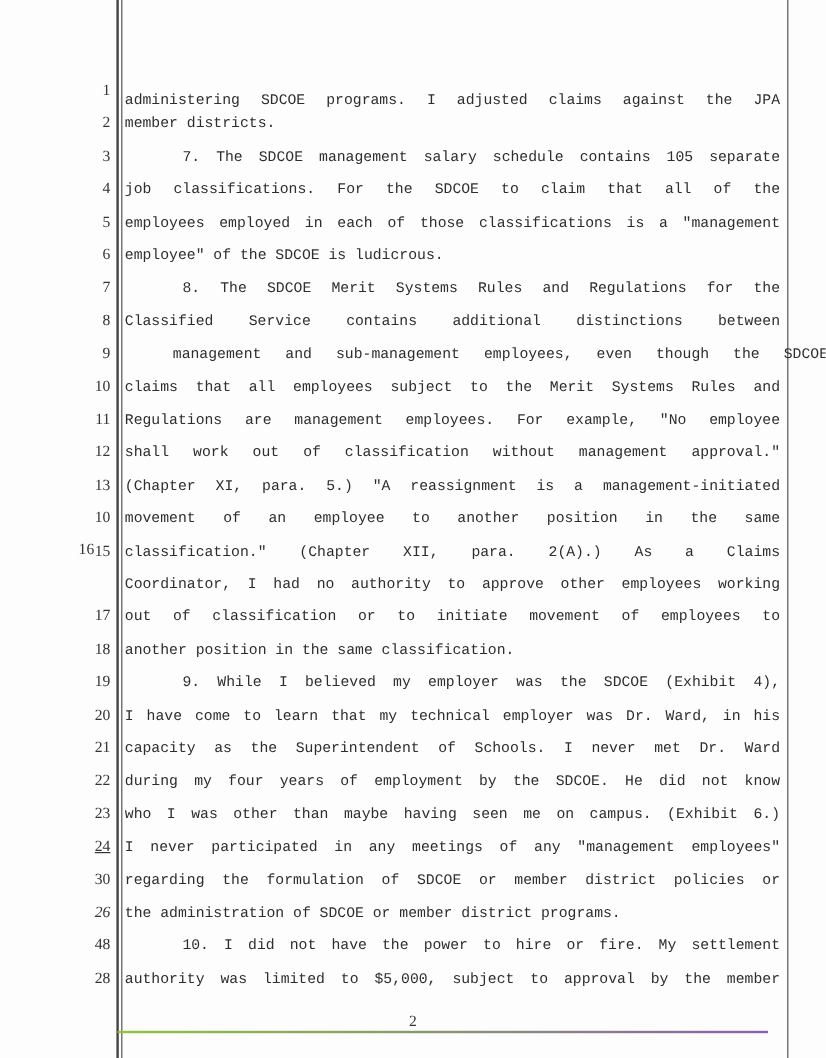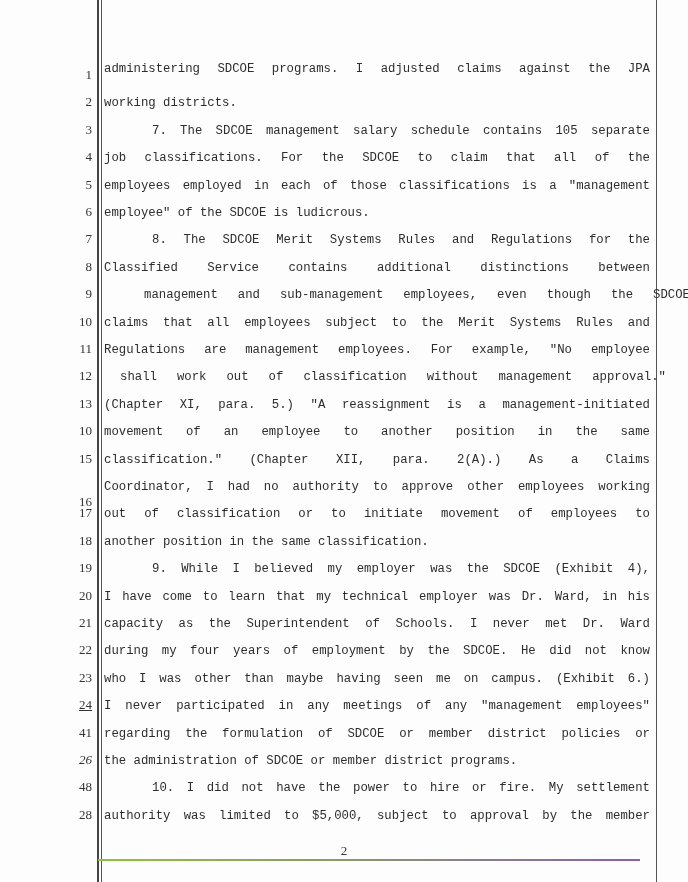--- a/index.html
+++ b/index.html
@@ -54,47 +54,47 @@
     <div class="ln" style="top: 204px;">6</div>
     <div class="ln" style="top: 231.4px;">7</div>
     <div class="ln" style="top: 258.8px;">8</div>
     <div class="ln" style="top: 286.2px;">9</div>
     <div class="ln" style="top: 313.6px;">10</div>
     <div class="ln" style="top: 341px;">11</div>
     <div class="ln" style="top: 368.4px;">12</div>
     <div class="ln" style="top: 395.8px;">13</div>
     <div class="ln" style="top: 423.2px;">10</div>
     <div class="ln" style="top: 450.6px;">15</div>
-    <div class="ln" style="top: 494px;">16</div>
+    <div class="ln" style="top: 450px; text-align: center;">16</div>
     <div class="ln" style="top: 505.4px;">17</div>
     <div class="ln" style="top: 532.8px;">18</div>
     <div class="ln" style="top: 560.2px;">19</div>
     <div class="ln" style="top: 587.6px;">20</div>
     <div class="ln" style="top: 615px;">21</div>
     <div class="ln" style="top: 642.4px;">22</div>
     <div class="ln" style="top: 669.8px;">23</div>
     <div class="ln" style="top: 697.2px; text-decoration: underline;">24</div>
-    <div class="ln" style="top: 724.6px;">41</div>
+    <div class="ln" style="top: 724.6px;">30</div>
     <div class="ln" style="top: 752px; font-style: italic;">26</div>
     <div class="ln" style="top: 779.4px;">48</div>
     <div class="ln" style="top: 806.8px;">28</div>
   </div>
 <div class="body-lines" id="body-lines">
-    <div class="tl justify" style="top: 60px;">administering SDCOE programs.  I adjusted claims against the JPA</div>
-    <div class="tl" style="top: 94.4px;">working districts.</div>
+    <div class="tl justify" style="top: 75px;">administering SDCOE programs.  I adjusted claims against the JPA</div>
+    <div class="tl" style="top: 94.4px;">member districts.</div>
     <div class="tl indent justify" style="top: 121.8px;">7.   The SDCOE management salary schedule contains 105 separate</div>
     <div class="tl justify" style="top: 149.2px;">job classifications.  For the SDCOE to claim that all of the</div>
     <div class="tl justify" style="top: 176.6px;">employees employed in each of those classifications is a "management</div>
     <div class="tl" style="top: 204px;">employee" of the SDCOE is ludicrous.</div>
     <div class="tl indent justify" style="top: 231.4px;">8.   The SDCOE Merit Systems Rules and Regulations for the</div>
     <div class="tl justify" style="top: 258.8px;">Classified Service contains additional distinctions between</div>
     <div class="tl justify" style="top: 286.2px; margin-left: 40px;">management and sub-management employees, even though the SDCOE</div>
     <div class="tl justify" style="top: 313.6px;">claims that all employees subject to the Merit Systems Rules and</div>
     <div class="tl justify" style="top: 341px;">Regulations are management employees.  For example, "No employee</div>
-    <div class="tl justify" style="top: 368.4px; margin-left: 16px;">shall work out of classification without management approval."</div>
+    <div class="tl justify" style="top: 368.4px;">shall work out of classification without management approval."</div>
     <div class="tl justify" style="top: 395.8px;">(Chapter XI, para. 5.)  "A reassignment is a management-initiated</div>
     <div class="tl justify" style="top: 423.2px;">movement of an employee to another position in the same</div>
     <div class="tl justify" style="top: 450.6px;">classification."  (Chapter XII, para. 2(A).)  As a Claims</div>
     <div class="tl justify" style="top: 478px;">Coordinator, I had no authority to approve other employees working</div>
     <div class="tl justify" style="top: 505.4px;">out of classification or to initiate movement of employees to</div>
     <div class="tl" style="top: 532.8px;">another position in the same classification.</div>
     <div class="tl indent justify" style="top: 560.2px;">9.   While I believed my employer was the SDCOE (Exhibit 4),</div>
     <div class="tl justify" style="top: 587.6px;">I have come to learn that my technical employer was Dr. Ward, in his</div>
     <div class="tl justify" style="top: 615px;">capacity as the Superintendent of Schools.  I never met Dr. Ward</div>
     <div class="tl justify" style="top: 642.4px;">during my four years of employment by the SDCOE.  He did not know</div>

